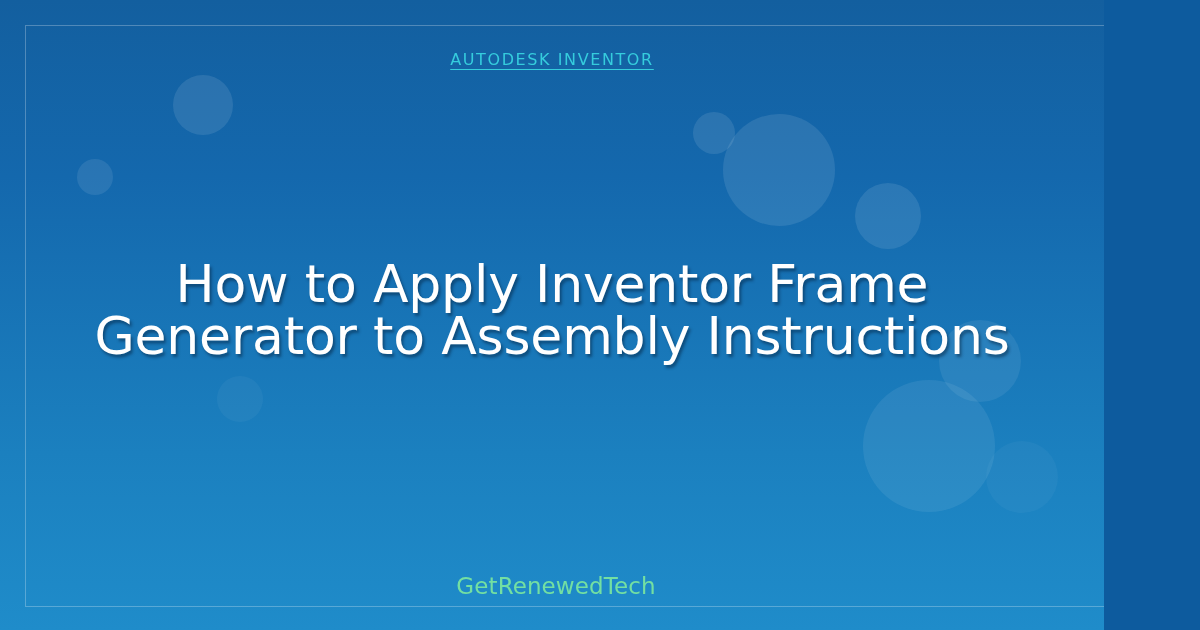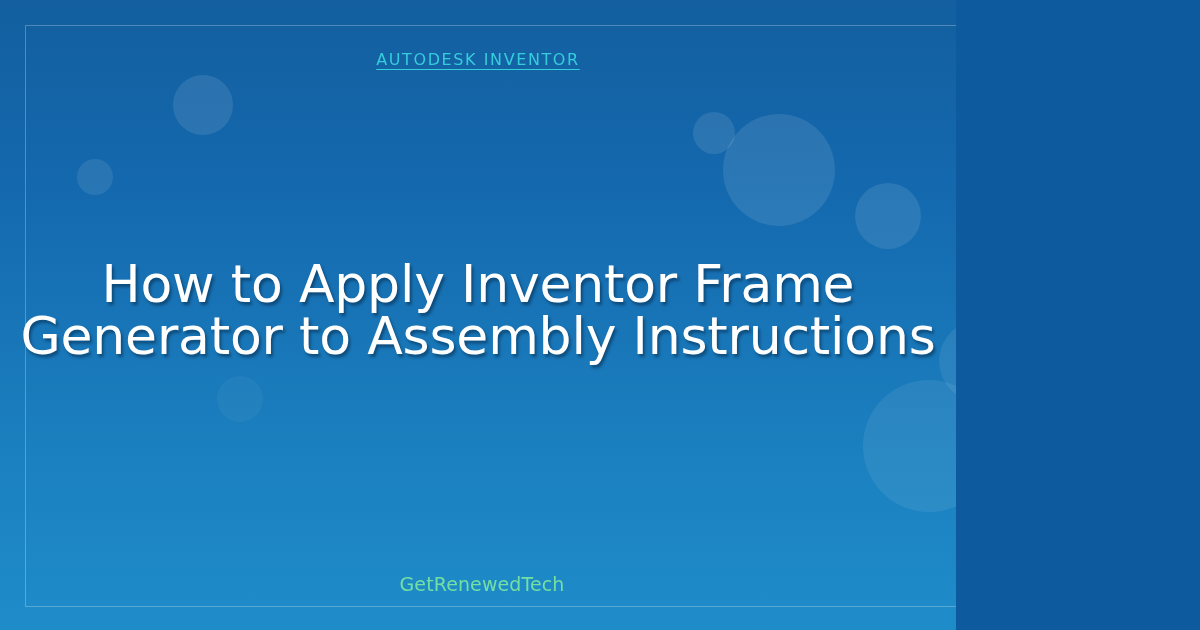--- a/index.html
+++ b/index.html
@@ -3,21 +3,21 @@
 <meta charset="utf-8">
 <title>Social Card</title>
 <style>
   html, body {
     margin: 0;
     padding: 0;
     background: #0d5b9e;
   }
   #card {
     position: relative;
-    width: 956px;
+    width: 1104px;
     height: 630px;
     overflow: hidden;
     background: linear-gradient(180deg, #135f9f 0%, #1468ad 28%, #1b80bf 72%, #1f8cca 100%);
     font-family: "DejaVu Sans", "Liberation Sans", sans-serif;
     box-sizing: border-box;
   }
 
   
   #bubbles {
     position: absolute;
@@ -85,21 +85,21 @@
     text-shadow: 2px 3px 3px rgba(0, 24, 48, 0.45);
   }
 
   #footer {
     position: absolute;
     left: 8px;
     right: 0;
     top: 575px;
     text-align: center;
     color: #73dfa2;
-    font-size: 19px;
+    font-size: 23px;
     font-weight: 400;
     line-height: 1;
     letter-spacing: 0.1px;
   }
 </style>
 </head>
 <body>
 
 <div id="card">
 

